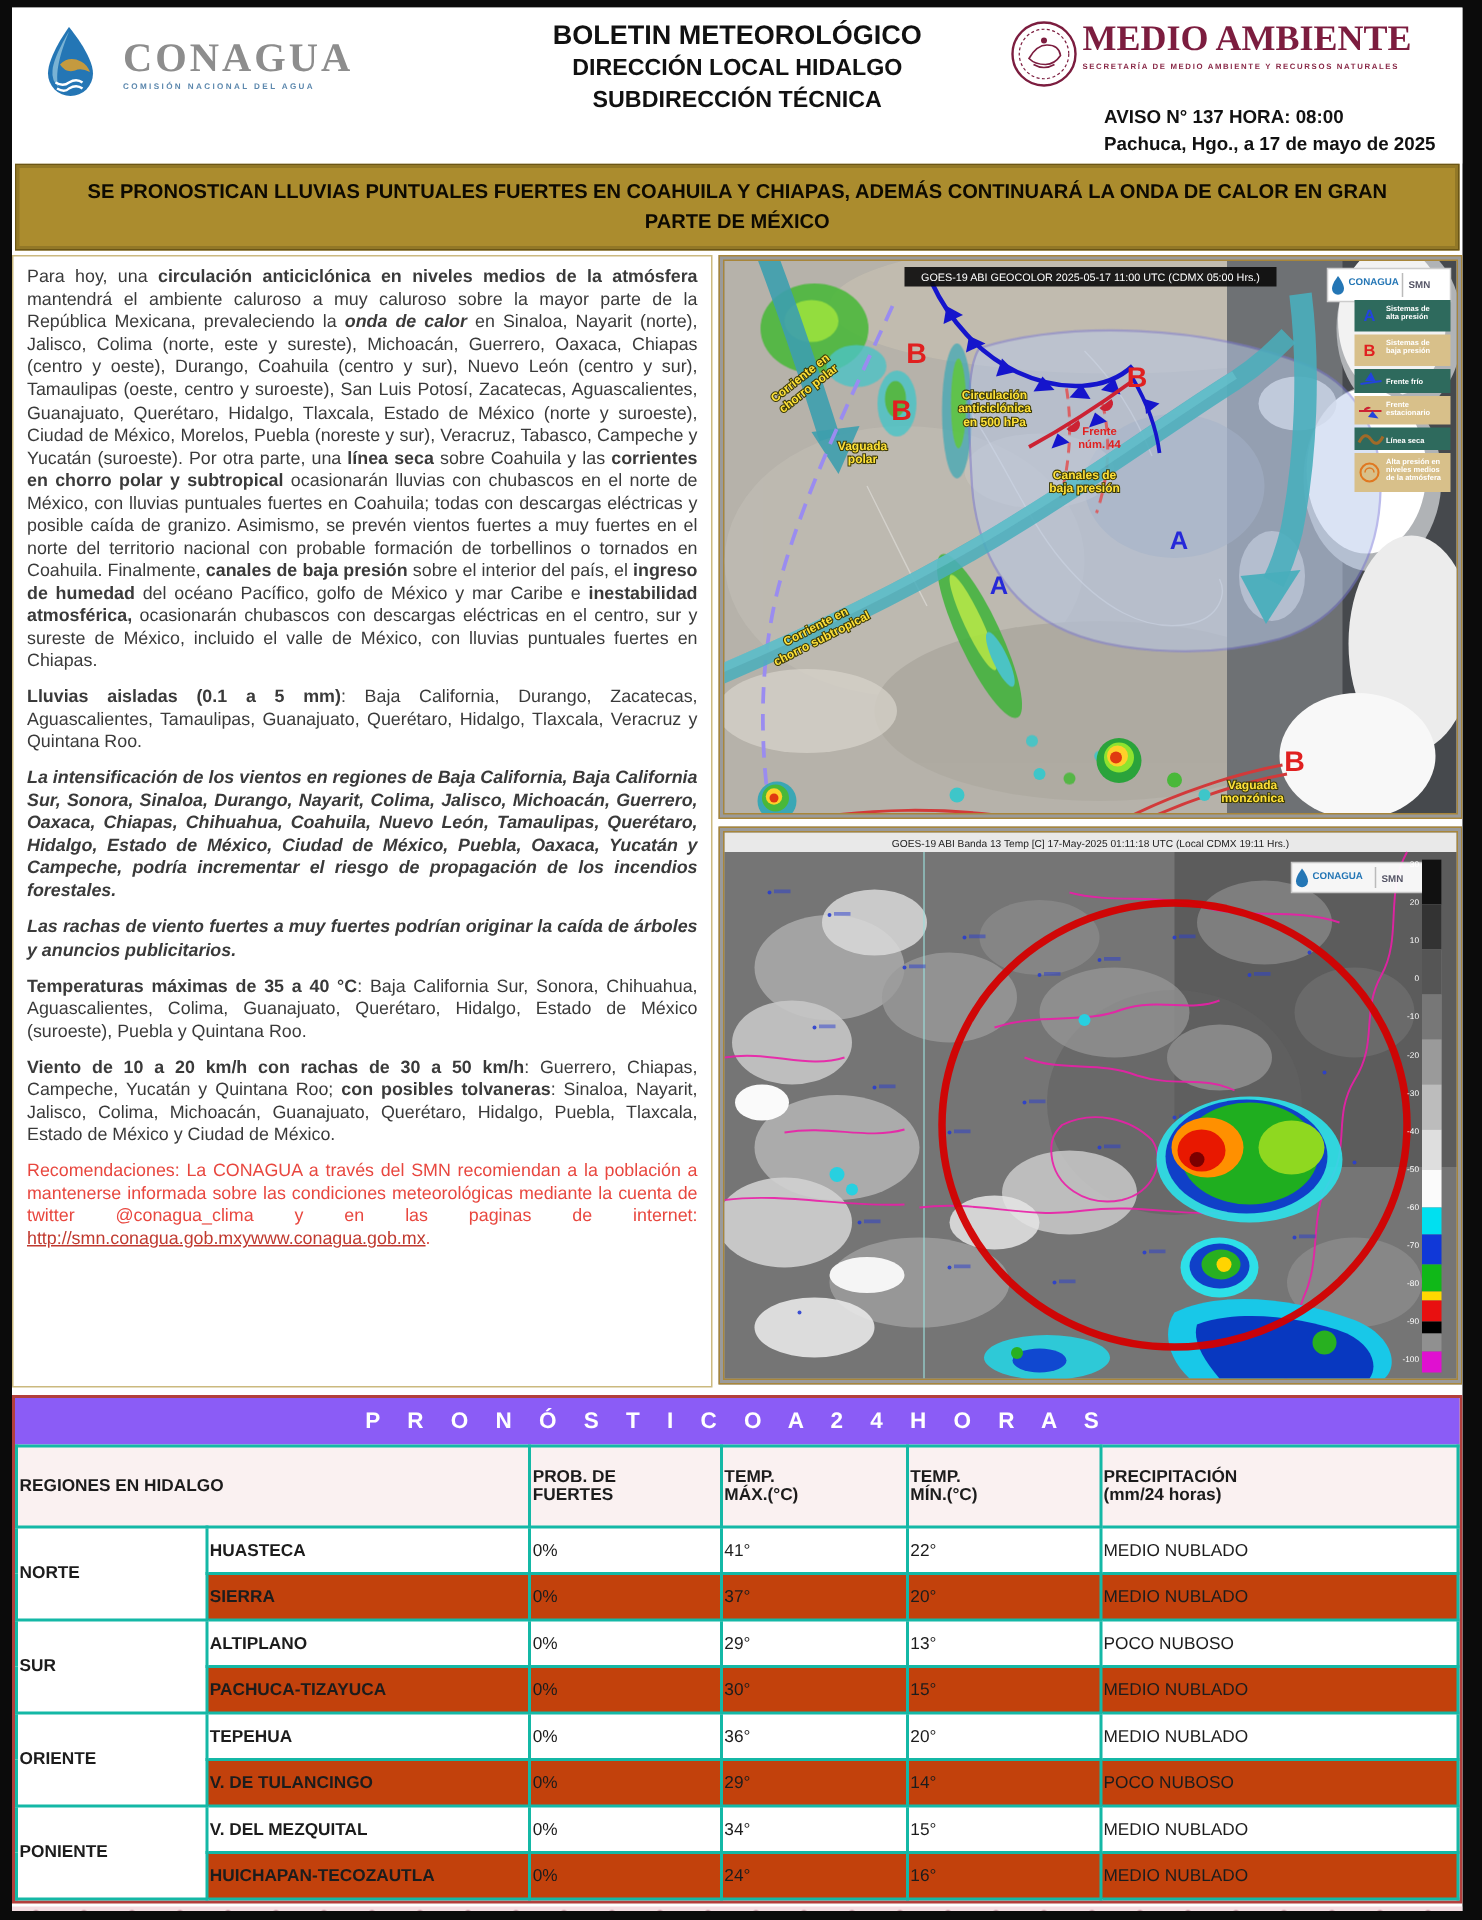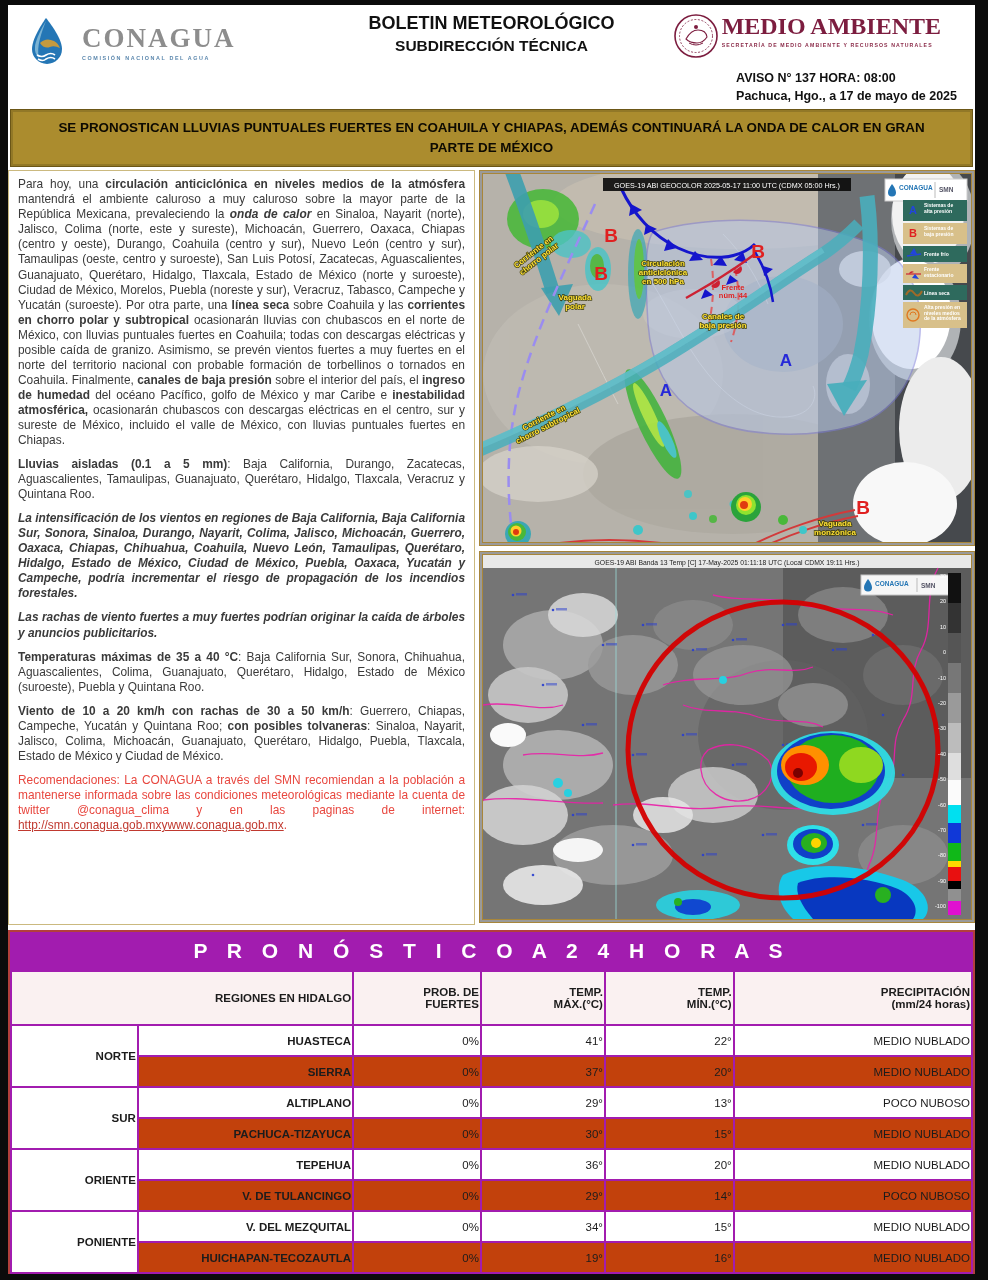--- a/index.html
+++ b/index.html
@@ -31,24 +31,24 @@
   .text-col p{margin:0 0 9px 0;}
   .txt-red{color:#e8473f;margin-top:17px;}
   .rec-link{color:#c0392f;text-decoration:underline;cursor:pointer;}
 
   .img-col{width:498px;display:flex;flex-direction:column;gap:5px;}
   .sat-panel{border:4px double #a8863a;background:#9a9a9a;}
   .sat-panel svg{display:block;}
 
   
   .table-wrap{margin:5px 0 0 0;border:2px solid #b23f3c;}
-  .table-title{background:#a21caf;color:#fff;font-weight:bold;font-size:21px;letter-spacing:7px;
+  .table-title{background:#8b5cf6;color:#fff;font-weight:bold;font-size:15px;letter-spacing:7px;
                text-align:center;padding:7px 0;}
   table.fc{width:100%;border-collapse:collapse;table-layout:fixed;}
-  table.fc th,table.fc td{border:2px solid #a21caf;text-align:right;vertical-align:middle;
+  table.fc th,table.fc td{border:2px solid #14b8a6;text-align:left;vertical-align:middle;
                font-size:11.5px;color:#1c1c1c;white-space:pre-line;}
   table.fc th{background:#faf1f1;font-weight:bold;height:50px;}
   table.fc td{height:27px;font-weight:500;background:#fff;}
   table.fc td.region,table.fc td.zone{font-weight:bold;}
   table.fc tr.alt td.zone,table.fc tr.alt td.val{background:#c2410c;}
   .col-region{width:13.2%;}.col-zone{width:22.4%;}.col-prob{width:13.3%;}
   .col-tmax{width:12.9%;}.col-tmin{width:13.4%;}.col-prec{width:24.8%;}
 
   
   .pattern{height:28px;margin-top:2px;background-color:#f3dde2;
@@ -89,20 +89,21 @@
         <path d="M8,42 q5,3 8,0 q5,-3 9,0" stroke="#ffffff" stroke-width="1.6" fill="none"></path>
       </svg>
       <div>
         <div class="word">CONAGUA</div>
         <div class="tag">COMISIÓN NACIONAL DEL AGUA</div>
       </div>
     </div>
 
     <div class="titles">
       <div class="t1">BOLETIN METEOROLÓGICO</div>
+      <div class="t2">DIRECCIÓN LOCAL HIDALGO</div>
       <div class="t3">SUBDIRECCIÓN TÉCNICA</div>
     </div>
 
     <div class="medio">
       <svg width="46" height="46" viewBox="0 0 46 46">
         <circle cx="23" cy="23" r="21" fill="none" stroke="#7c1d3f" stroke-width="1.6"></circle>
         <circle cx="23" cy="23" r="16.5" fill="none" stroke="#7c1d3f" stroke-width="0.8" stroke-dasharray="2 1.6"></circle>
         <path d="M13,26 q5,-9 12,-9 q8,0 9,7 q-4,6 -10,6 q-7,0 -11,-4 Z" fill="none" stroke="#7c1d3f" stroke-width="1.1"></path>
         <path d="M16,30 q7,4 14,0" stroke="#7c1d3f" stroke-width="1" fill="none"></path>
         <circle cx="23" cy="14" r="2" fill="#7c1d3f"></circle>
@@ -540,21 +541,21 @@
           <td class="region" rowspan="2">PONIENTE</td>
           <td class="zone">V. DEL MEZQUITAL</td>
           <td class="val">0%</td>
           <td class="val">34°</td>
           <td class="val">15°</td>
           <td class="val">MEDIO NUBLADO</td>
         </tr>
         <tr class="alt">
           <td class="zone">HUICHAPAN-TECOZAUTLA</td>
           <td class="val">0%</td>
-          <td class="val">19°</td>
+          <td class="val">24°</td>
           <td class="val">16°</td>
           <td class="val">MEDIO NUBLADO</td>
         </tr>
       </tbody>
     </table>
   </div>
 
   <div class="pattern"></div>
 </div>
 

